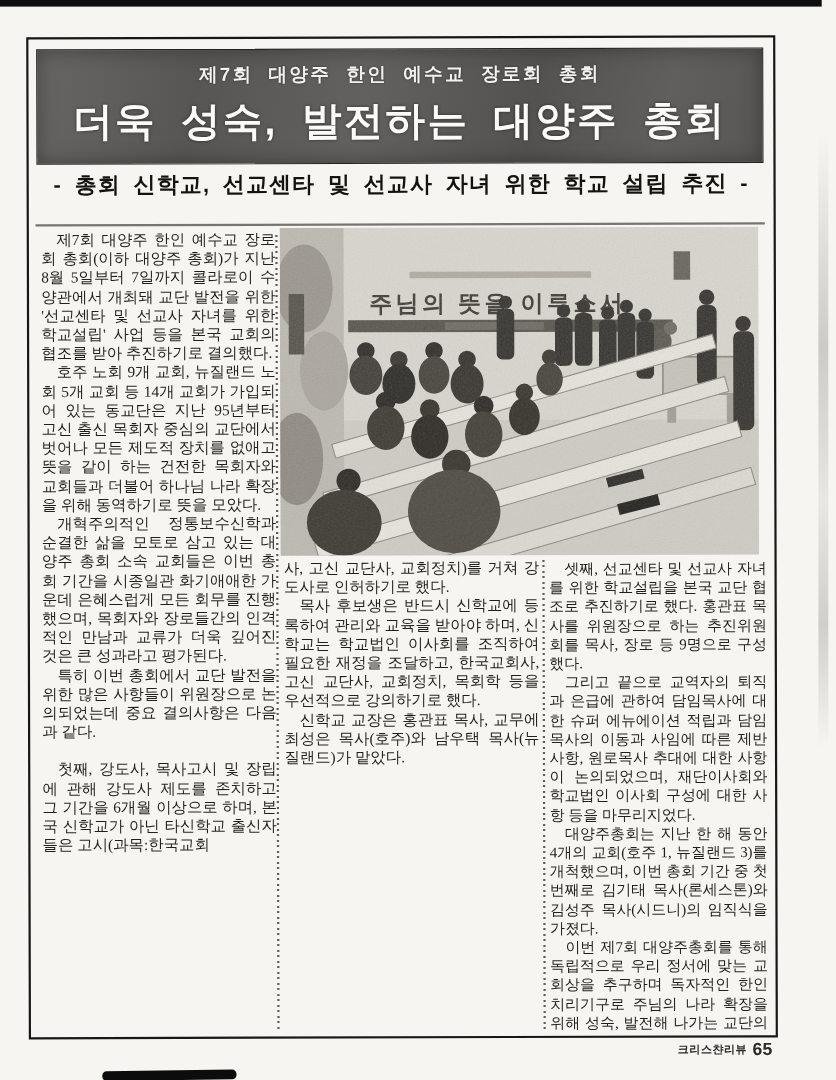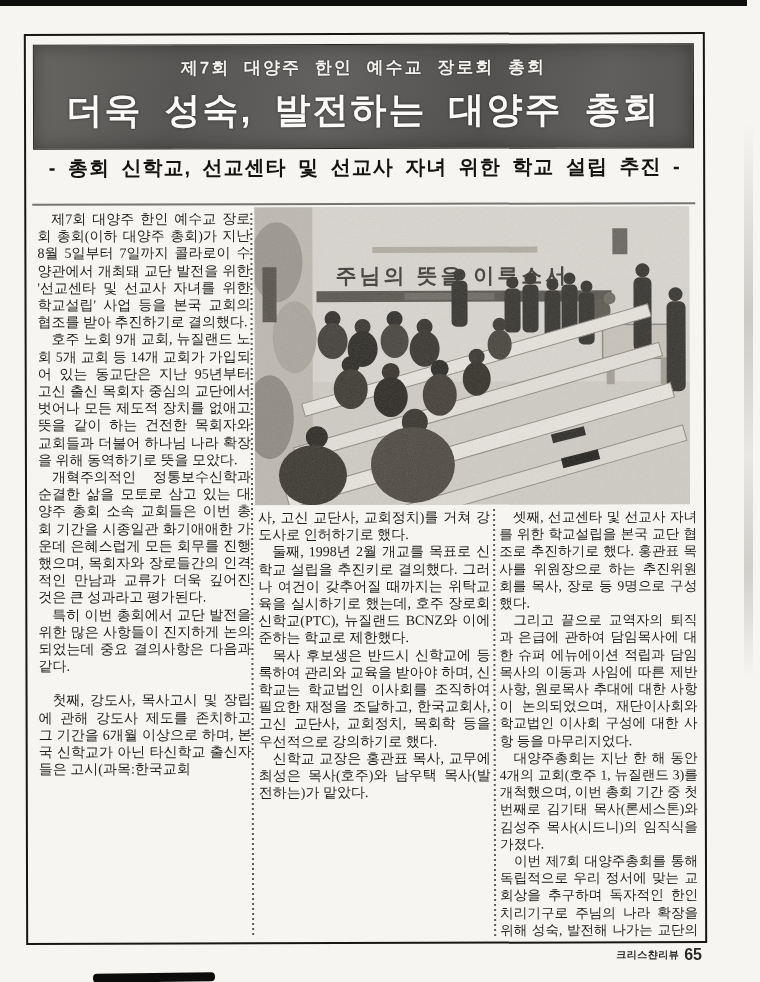--- a/index.html
+++ b/index.html
@@ -162,31 +162,30 @@
         <rect x="306" y="252" width="38" height="10" fill="#201f1c" transform="rotate(-14 306 252)"></rect>
 
         <rect width="435" height="298" filter="url(#grain)"></rect>
       </svg>
     </div>
 
     <div class="col col1">
       <p>제7회 대양주 한인 예수교 장로회 총회(이하 대양주 총회)가 지난 8월 5일부터 7일까지 콜라로이 수양관에서 개최돼 교단 발전을 위한 '선교센타 및 선교사 자녀를 위한 학교설립' 사업 등을 본국 교회의 협조를 받아 추진하기로 결의했다.</p>
       <p>호주 노회 9개 교회, 뉴질랜드 노회 5개 교회 등 14개 교회가 가입되어 있는 동교단은 지난 95년부터 고신 출신 목회자 중심의 교단에서 벗어나 모든 제도적 장치를 없애고 뜻을 같이 하는 건전한 목회자와 교회들과 더불어 하나님 나라 확장을 위해 동역하기로 뜻을 모았다.</p>
       <p>개혁주의적인 정통보수신학과 순결한 삶을 모토로 삼고 있는 대양주 총회 소속 교회들은 이번 총회 기간을 시종일관 화기애애한 가운데 은혜스럽게 모든 회무를 진행했으며, 목회자와 장로들간의 인격적인 만남과 교류가 더욱 깊어진 것은 큰 성과라고 평가된다.</p>
-      <p>특히 이번 총회에서 교단 발전을 위한 많은 사항들이 진지하게 논의되었는데 중요 결의사항은 다음과 같다.</p>
+      <p>특히 이번 총회에서 교단 발전을 위한 많은 사항들이 위원장으로 논의되었는데 중요 결의사항은 다음과 같다.</p>
       <p class="gap-before">첫째, 강도사, 목사고시 및 장립에 관해 강도사 제도를 존치하고 그 기간을 6개월 이상으로 하며, 본국 신학교가 아닌 타신학교 출신자들은 고시(과목:한국교회</p>
     </div>
 
     <div class="divider div1"></div>
 
     <div class="col col2">
       <p class="noindent">사, 고신 교단사, 교회정치)를 거쳐 강도사로 인허하기로 했다.</p>
-      <p>둘째, 1998년 2월 개교를 목표로 신학교 설립을 추진키로 결의했다. 그러나 여건이 갖추어질 때까지는 위탁교육을 실시하기로 했는데, 호주 장로회신학교(PTC), 뉴질랜드 BCNZ와 이에 준하는 학교로 제한했다.</p>
       <p>목사 후보생은 반드시 신학교에 등록하여 관리와 교육을 받아야 하며, 신학교는 학교법인 이사회를 조직하여 필요한 재정을 조달하고, 한국교회사, 고신 교단사, 교회정치, 목회학 등을 우선적으로 강의하기로 했다.</p>
-      <p>신학교 교장은 홍관표 목사, 교무에 최성은 목사(호주)와 남우택 목사(발전하는)가 맡았다.</p>
+      <p>신학교 교장은 홍관표 목사, 교무에 최성은 목사(호주)와 남우택 목사(뉴질랜드)가 맡았다.</p>
     </div>
 
     <div class="divider div2"></div>
 
     <div class="col col3">
       <p>셋째, 선교센타 및 선교사 자녀를 위한 학교설립을 본국 교단 협조로 추진하기로 했다. 홍관표 목사를 위원장으로 하는 추진위원회를 목사, 장로 등 9명으로 구성했다.</p>
       <p>그리고 끝으로 교역자의 퇴직과 은급에 관하여 담임목사에 대한 슈퍼 에뉴에이션 적립과 담임목사의 이동과 사임에 따른 제반 사항, 원로목사 추대에 대한 사항이 논의되었으며, 재단이사회와 학교법인 이사회 구성에 대한 사항 등을 마무리지었다.</p>
       <p>대양주총회는 지난 한 해 동안 4개의 교회(호주 1, 뉴질랜드 3)를 개척했으며, 이번 총회 기간 중 첫번째로 김기태 목사(론세스톤)와 김성주 목사(시드니)의 임직식을 가졌다.</p>
       <p>이번 제7회 대양주총회를 통해 독립적으로 우리 정서에 맞는 교회상을 추구하며 독자적인 한인치리기구로 주님의 나라 확장을 위해 성숙, 발전해 나가는 교단의 모습을 확인할 수 있었다.†</p>
     </div>

